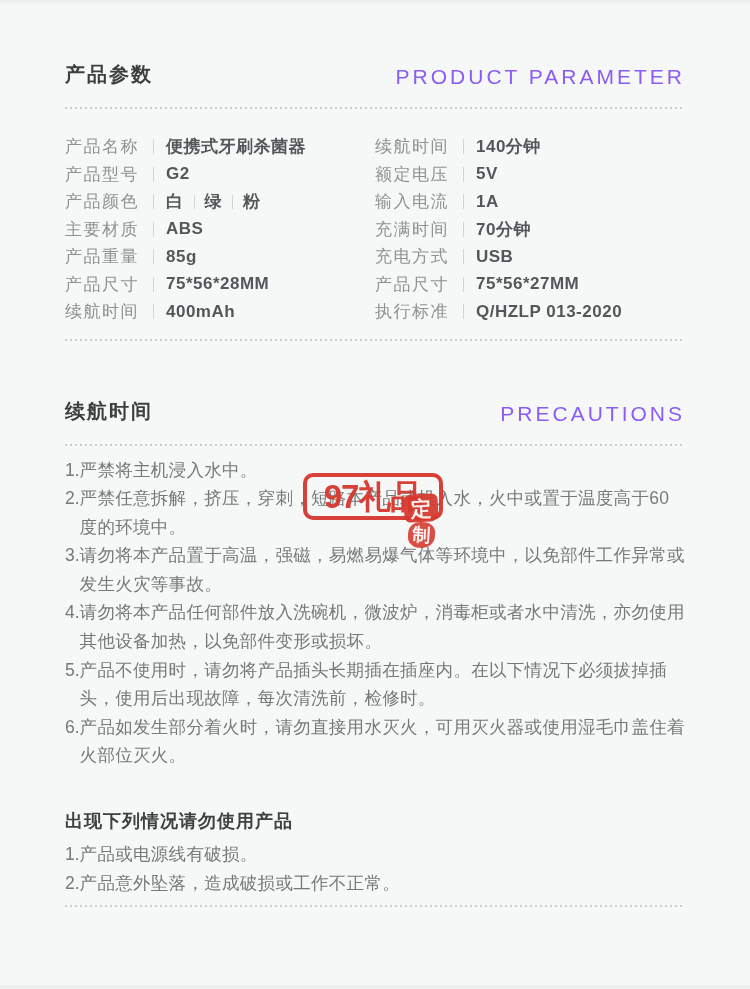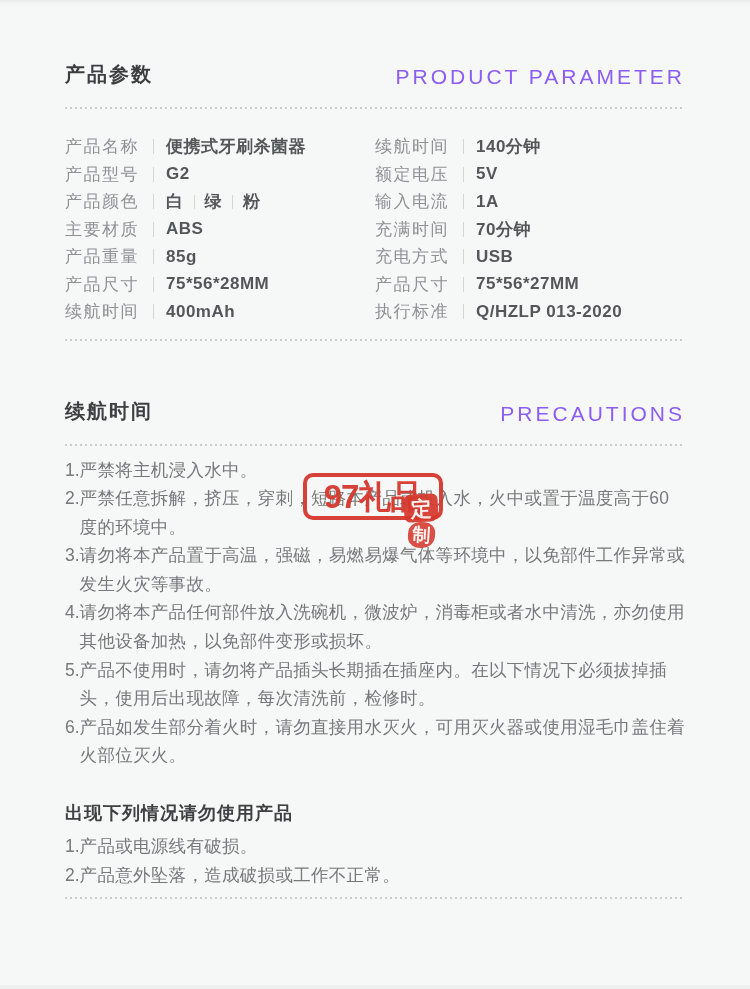--- a/index.html
+++ b/index.html
@@ -53,21 +53,21 @@
   .pvalue { color:#545759; font-weight:600; letter-spacing:0.5px; white-space:nowrap; }
   .colorvals { display:flex; align-items:center; }
   .vsep { width:1px; height:14px; background:#d3d6d5; margin:0 10px; }
 
   
   .pc-list { margin-top:10px; position:relative; }
   .pc-item { display:flex; font-size:17.5px; line-height:28.6px; color:#76797a; }
   .pc-num { flex:0 0 14px; }
   .pc-text { flex:1; letter-spacing:0.3px; }
 
-  .warn-block { margin-top:28px; }
+  .warn-block { margin-top:36px; }
   .warn-title { font-size:18px; font-weight:700; color:#3e4041; letter-spacing:1px; line-height:30px; }
   .warn-items { margin-top:4px; }
   .dotted.end { margin-top:8px; }
 
   
   .watermark { position:absolute; left:0; top:0; width:100%; height:100%; pointer-events:none; }
   .wm-box {
     position:absolute; left:238px; top:17px; width:140px; height:47px;
     border:4px solid #d6382d; border-radius:10px;
     display:flex; align-items:center; justify-content:center;

